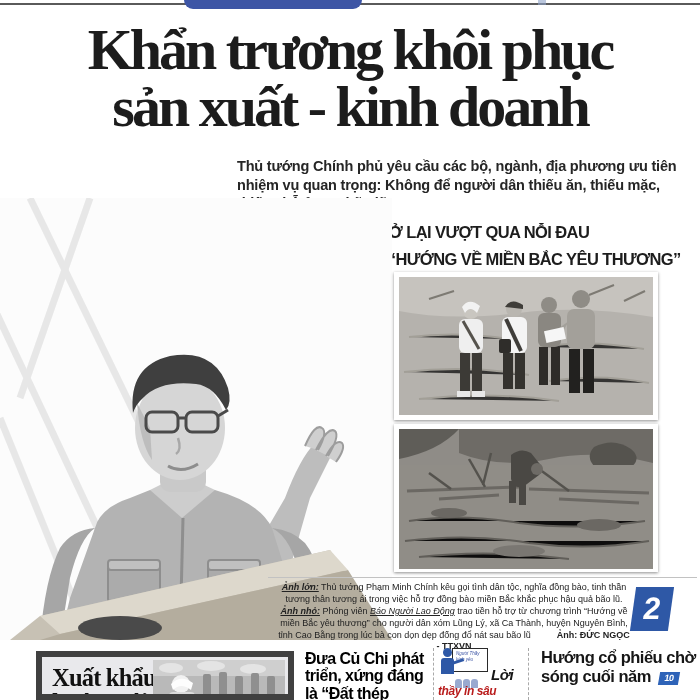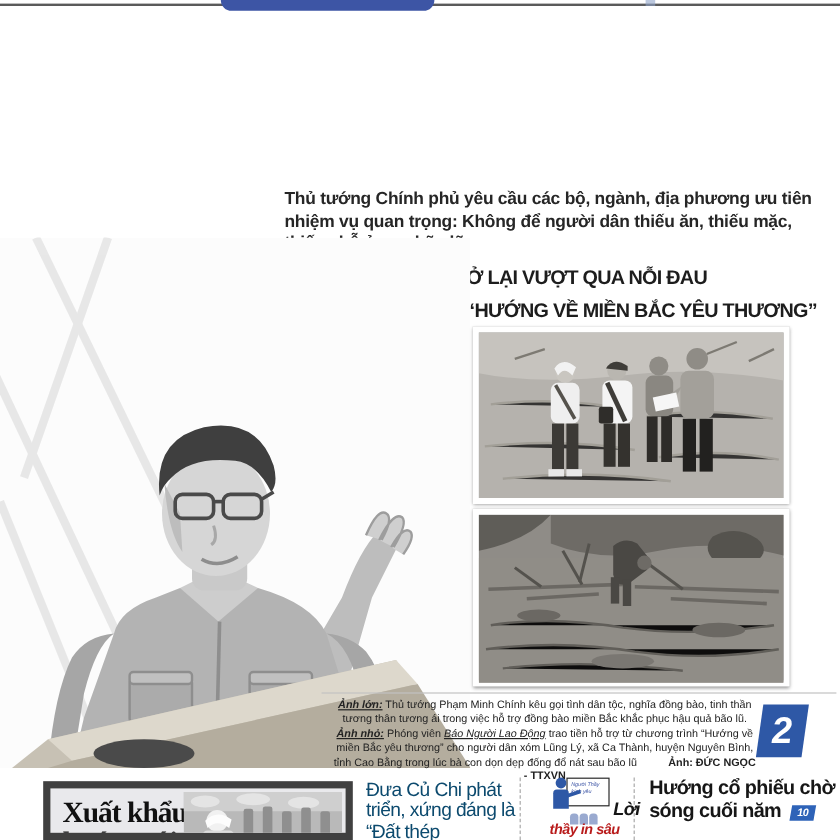--- a/index.html
+++ b/index.html
@@ -50,23 +50,23 @@
   #vdash-2{left:528px;}
 
   #teaser-1{left:36px;top:651px;width:258px;height:49px;background:#e9e9ec;
     border:6px solid #404040;box-sizing:border-box;overflow:hidden;}
   #teaser-1 .t1-title{position:absolute;left:10px;top:8px;width:145px;
     font-family:"Liberation Serif",serif;font-weight:700;font-size:24.5px;
     line-height:1.02;letter-spacing:-.8px;color:#111;}
   #teaser-1 svg{position:absolute;right:3px;top:3px;}
 
   #teaser-2{left:305px;top:650px;width:125px;height:50px;overflow:hidden;
-    font-size:16px;font-weight:400;line-height:1.08;letter-spacing:-.5px;color:#0c4a6e;}
-
-  #teaser-3{left:438px;top:646px;width:88px;height:54px;overflow:hidden;margin-left:20px;}
+    font-size:16px;font-weight:700;line-height:1.08;letter-spacing:-.5px;color:#000000;}
+
+  #teaser-3{left:438px;top:646px;width:88px;height:54px;overflow:hidden;}
   #teaser-3 .t3-line1{position:absolute;left:53px;top:20px;font-size:15px;font-weight:700;
     font-style:italic;letter-spacing:-.4px;color:#161616;}
   #teaser-3 .t3-line2{position:absolute;left:0;top:38px;font-size:12px;font-weight:700;
     font-style:italic;letter-spacing:-.4px;color:#b91c1c;white-space:nowrap;}
   .teacher-icon{position:absolute;left:2px;top:2px;width:50px;height:40px;}
   .ti-board{position:absolute;left:12px;top:0;width:36px;height:24px;background:#fff;
     border:1.5px solid #2a2a2a;box-sizing:border-box;}
   .ti-board span{display:block;font-size:4.5px;line-height:1.4;color:#3d55a5;
     font-style:italic;padding:2px 0 0 3px;}
   .ti-head{position:absolute;left:3px;top:0;width:9px;height:9px;border-radius:50%;background:#2e58a6;}
@@ -86,20 +86,24 @@
 </style>
 </head>
 <body>
 
 <div id="page">
 
   <div class="abs" id="top-rule"></div>
   <div class="abs" id="top-tab"></div>
   <div class="abs" id="top-tick"></div>
 
+  <div class="abs" id="headline">
+    <div>Khẩn trương khôi phục</div>
+    <div>sản xuất - kinh doanh</div>
+  </div>
 
   <div class="abs" id="subtitle">Thủ tướng Chính phủ yêu cầu các bộ, ngành, địa phương ưu tiên nhiệm vụ quan trọng: Không để người dân thiếu ăn, thiếu mặc, thiếu chỗ ở sau bão lũ</div>
 
   <div class="abs bullet-row" style="top:220px;">
     <span class="bullet-dot"></span>
     <span class="bullet-text">TIẾP SỨC NGƯỜI Ở LẠI VƯỢT QUA NỖI ĐAU</span>
   </div>
   <div class="abs bullet-row" style="top:247px;">
     <span class="bullet-dot"></span>
     <span class="bullet-text">HƠN 9,8 TỈ ĐỒNG “HƯỚNG VỀ MIỀN BẮC YÊU THƯƠNG”</span>

